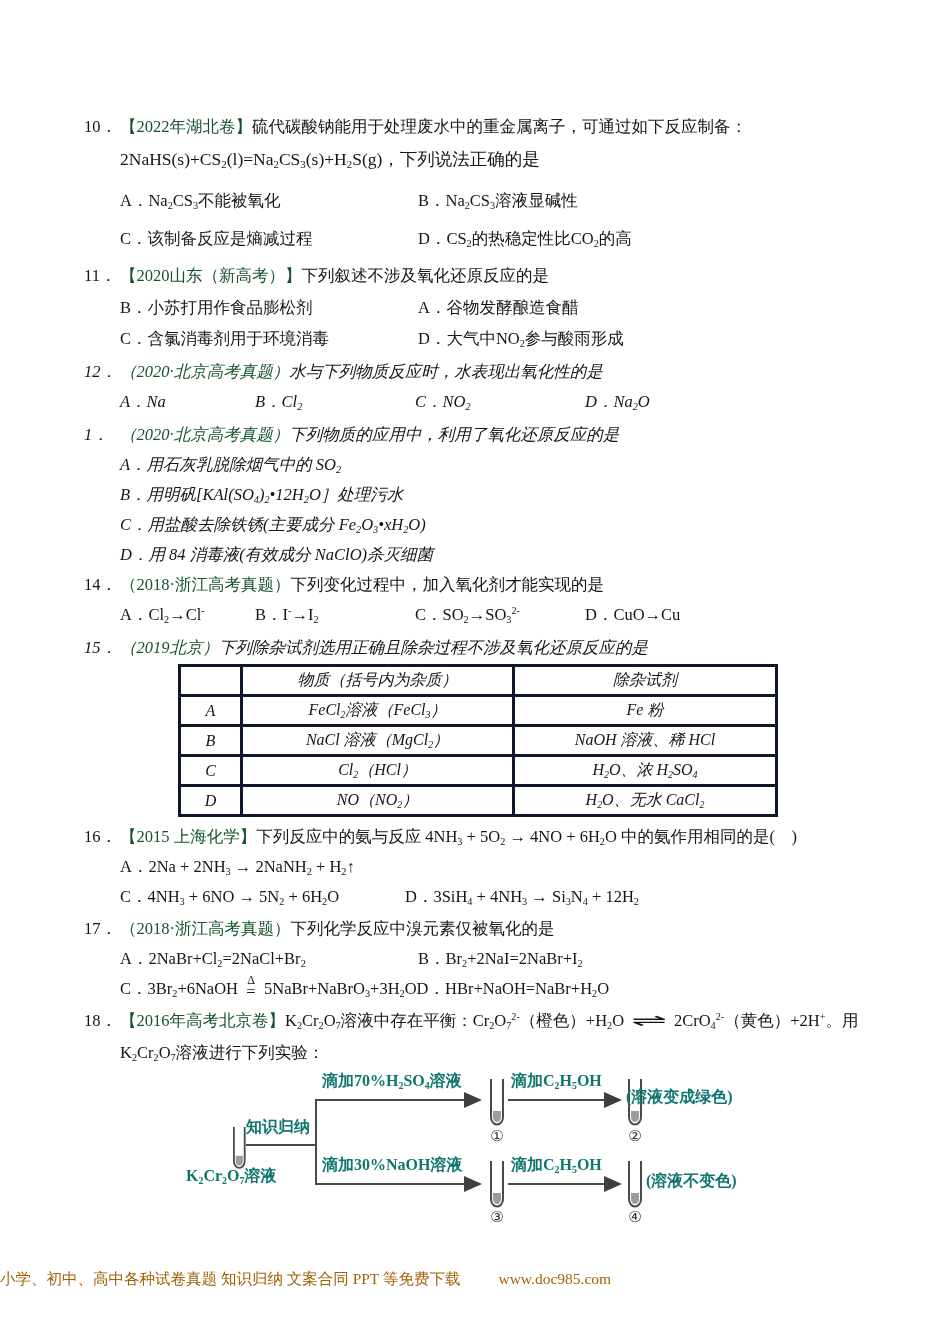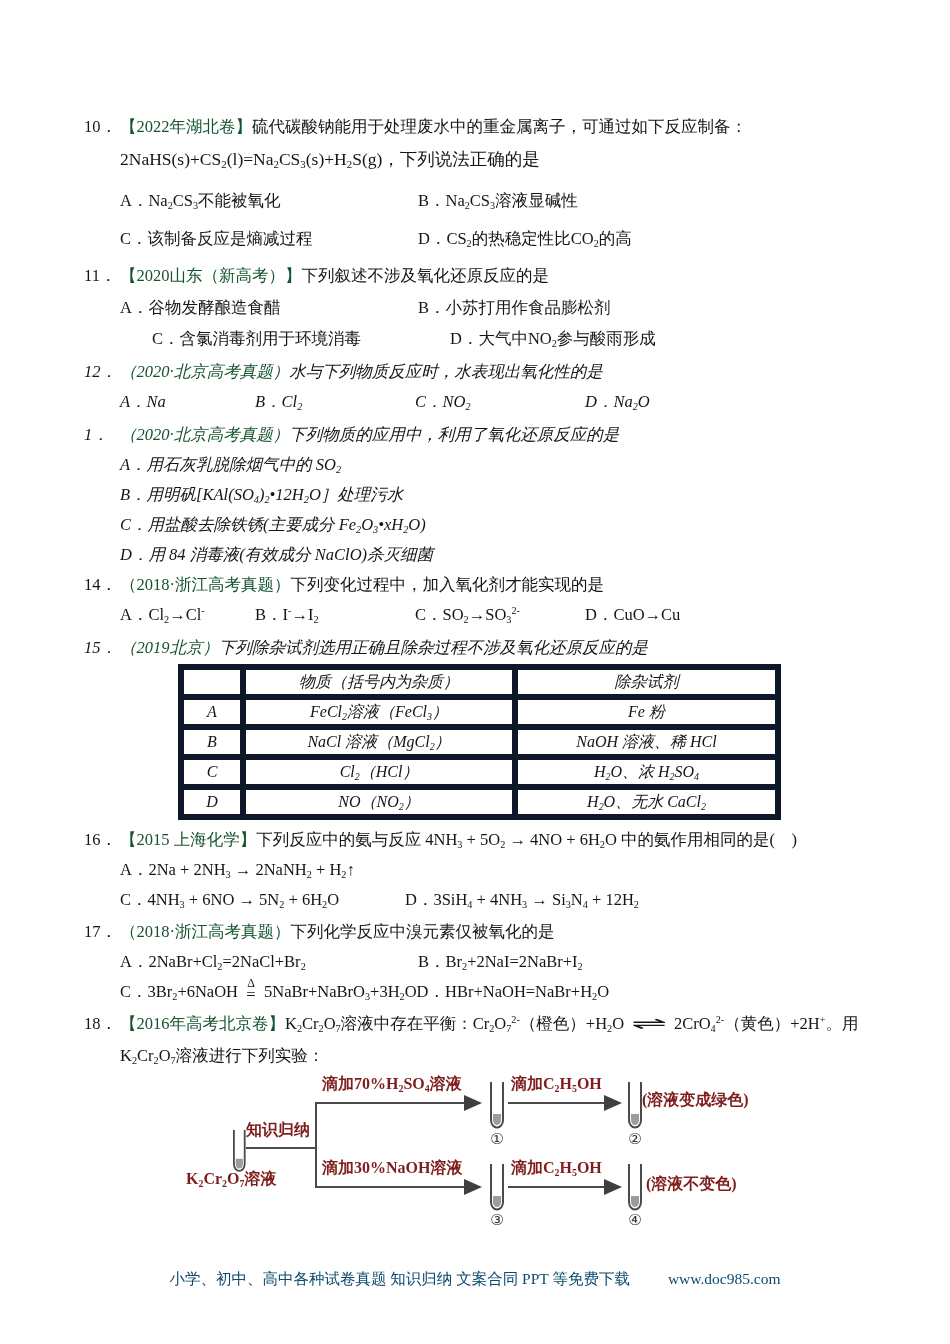--- a/index.html
+++ b/index.html
@@ -20,39 +20,39 @@
   sup { vertical-align:0.55em; }
   .cols2 { display:flex; }
   .cols2 > span:first-child { width:298px; flex:none; }
   .cols2.c16a > span:first-child { width:355px; }
   .cols2.c16b > span:first-child { width:285px; }
   .cols4 { display:flex; }
   .cols4 > span:nth-child(1) { width:135px; flex:none; }
   .cols4 > span:nth-child(2) { width:160px; flex:none; }
   .cols4 > span:nth-child(3) { width:170px; flex:none; }
   .mt2{margin-top:2px;} .mt3{margin-top:3px;font-style:italic;} .mt5{margin-top:5px;}
-  .mt7{margin-top:7px;} .mt8{margin-top:8px;} .mt12{margin-top:12px;} .mt1{margin-top:1px;margin-left:32px;}
+  .mt7{margin-top:7px;} .mt8{margin-top:8px;} .mt12{margin-top:12px;} .mt1{margin-top:1px;}
   .eq-line { font-size:17.5px; }
   
   .ptable { border-collapse:collapse; margin:1px 0 0 58px; table-layout:fixed; }
-  .ptable td { border:6px solid #0f172a; height:30px; text-align:center; font-size:16px; padding:0 10px; overflow:hidden; }
+  .ptable td { border:3px solid #0f172a; height:30px; text-align:center; font-size:16px; padding:0 10px; overflow:hidden; }
   .ptable .col1 { width:62px; } .ptable .col2 { width:272px; } .ptable .col3 { width:263px; }
   
   .deltaeq { display:inline-block; vertical-align:-3px; width:24px; text-align:center; margin:0 1px; }
   .deltaeq .d { display:block; font-size:12px; line-height:10px; }
   .deltaeq .e { display:block; line-height:13px; }
   
   .eqarrow { display:inline-block; transform:scaleX(2.6); margin:0 18px; font-family:"DejaVu Sans",sans-serif; }
   
   .diagram { position:relative; width:662px; height:182px; margin:0 0 0 30px; }
   .diagram svg { position:absolute; left:0; top:0; }
-  .diagram .lbl { position:absolute; font-weight:700; font-size:16px; line-height:18px; color:#7f1d1d; white-space:nowrap; }
+  .diagram .lbl { position:absolute; font-weight:700; font-size:16px; line-height:18px; color:#0f766e; white-space:nowrap; }
   .diagram .num { position:absolute; font-family:"DejaVu Sans",sans-serif; font-size:15px; color:#333333; width:14px; text-align:center; }
   
-  .footer { position:absolute; left:0; right:0; bottom:54px; text-align:center; color:#0c4a6e; font-size:15.5px; }
+  .footer { position:absolute; left:0; right:0; bottom:54px; color:#a16207; font-size:15.5px; }
   .footer .gap { display:inline-block; width:38px; }
 </style>
 </head>
 <body>
 
 <div class="page">
   <div class="content">
 
     <section class="question">
       <div class="line">
@@ -67,22 +67,22 @@
         <span>C．该制备反应是熵减过程</span>
         <span>D．CS<sub>2</sub>的热稳定性比CO<sub>2</sub>的高</span>
       </div>
     </section>
 
     <section class="question mt7">
       <div class="line">
         <span class="qnum">11．</span><span class="src">【2020山东（新高考）】</span><span>下列叙述不涉及氧化还原反应的是</span>
       </div>
       <div class="line cols2 mt2">
+        <span>B．小苏打用作食品膨松剂</span>
         <span>A．谷物发酵酿造食醋</span>
-        <span>B．小苏打用作食品膨松剂</span>
       </div>
       <div class="line cols2 mt1">
         <span>C．含氯消毒剂用于环境消毒</span>
         <span>D．大气中NO<sub>2</sub>参与酸雨形成</span>
       </div>
     </section>
 
     <section class="question mt3">
       <div class="line">
         <span class="qnum">12．</span><span class="src">（2020·北京高考真题）</span><span>水与下列物质反应时，水表现出氧化性的是</span>
@@ -204,21 +204,21 @@
           <use href="#tubeshape" transform="translate(83,58) scale(0.9)"></use>
           <use href="#tubeshape" transform="translate(340,10)"></use>
           <use href="#tubeshape" transform="translate(478,10)"></use>
           <use href="#tubeshape" transform="translate(340,92)"></use>
           <use href="#tubeshape" transform="translate(478,92)"></use>
         </svg>
         <span class="lbl" style="left:36px; top:99px;">K<sub>2</sub>Cr<sub>2</sub>O<sub>7</sub>溶液</span>
         <span class="lbl" style="left:96px; top:50px;">知识归纳</span>
         <span class="lbl" style="left:172px; top:4px;">滴加70%H<sub>2</sub>SO<sub>4</sub>溶液</span>
         <span class="lbl" style="left:361px; top:4px;">滴加C<sub>2</sub>H<sub>5</sub>OH</span>
-        <span class="lbl" style="left:492px; top:20px;">(溶液变成绿色)</span>
+        <span class="lbl" style="left:476px; top:20px;">(溶液变成绿色)</span>
         <span class="lbl" style="left:172px; top:88px;">滴加30%NaOH溶液</span>
         <span class="lbl" style="left:361px; top:88px;">滴加C<sub>2</sub>H<sub>5</sub>OH</span>
         <span class="lbl" style="left:496px; top:104px;">(溶液不变色)</span>
         <span class="num" style="left:340px; top:59px;">①</span>
         <span class="num" style="left:478px; top:59px;">②</span>
         <span class="num" style="left:340px; top:140px;">③</span>
         <span class="num" style="left:478px; top:140px;">④</span>
       </div>
     </section>
 

